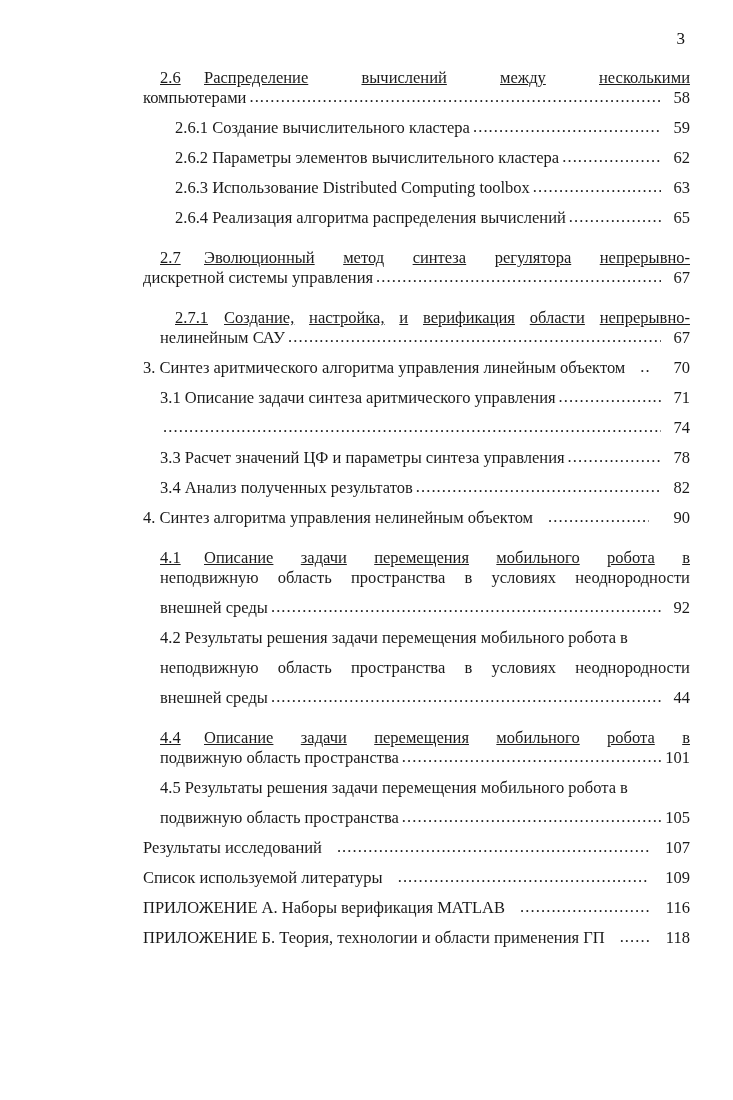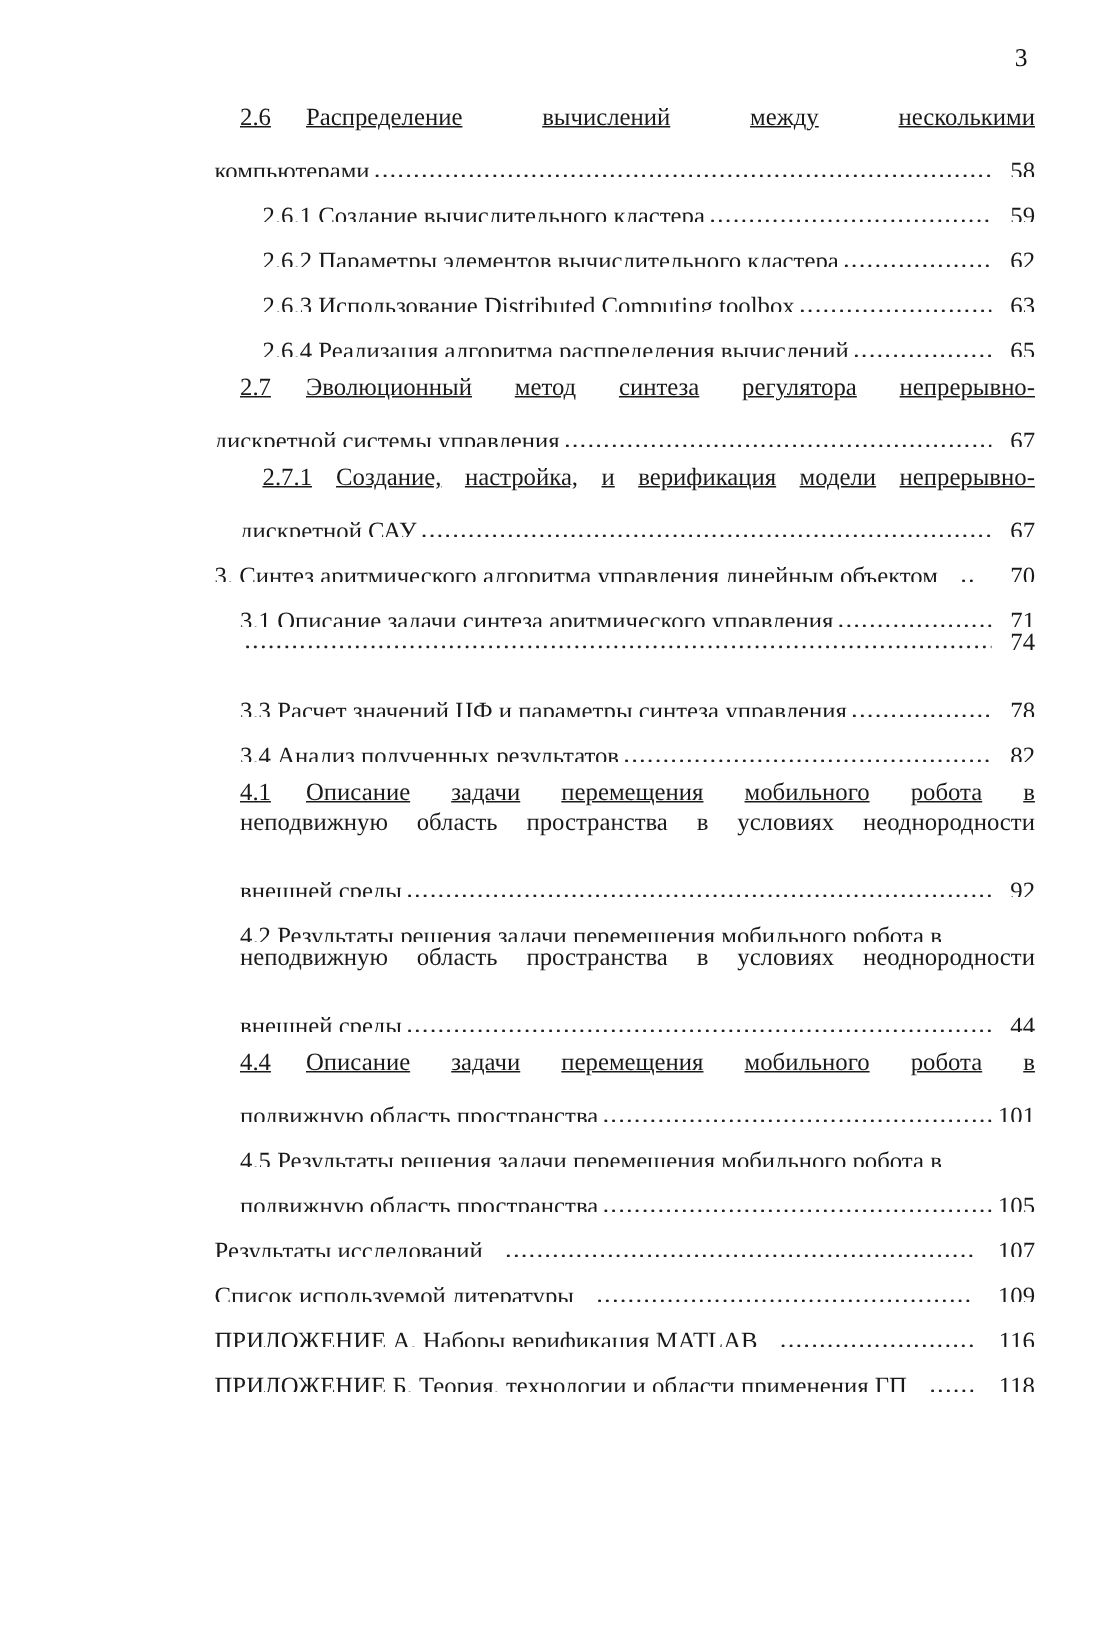--- a/index.html
+++ b/index.html
@@ -59,21 +59,21 @@
   }
 
   
   .ind-0  { padding-left: 0px; gap: 12px;  }   
   .ind-1  { padding-left: 17px; }   
   .ind-2  { padding-left: 32px; }   
   .ind-c  { padding-left: 0px;  }   
   .ind-c2 { padding-left: 17px; }   
 
   
-  .txt { flex: 0 0 auto; margin-top: 16px; }
+  .txt { flex: 0 0 auto; }
 
   
   .num        { flex: 0 0 auto; }
   .num-wide   { display: inline-block; min-width: 44px; }
   .num-wide2  { display: inline-block; min-width: 49px; margin-top: 28px; }
 
   
   .leader {
     flex: 1 1 auto;
     min-width: 6px;
@@ -206,26 +206,26 @@
     </div>
 
     <div class="entry">
       <div class="just ind-2">
         <span class="num num-wide2">2.7.1</span>
         <span class="spread">
           <span>Создание,</span>
           <span>настройка,</span>
           <span>и</span>
           <span>верификация</span>
-          <span>модели</span>
+          <span>области</span>
           <span>непрерывно-</span>
         </span>
       </div>
       <div class="line ind-c2">
-        <span class="txt">дискретной САУ</span>
+        <span class="txt">нелинейным САУ</span>
         <span class="leader"></span>
         <span class="pg">67</span>
       </div>
     </div>
 
     <div class="entry">
       <div class="line ind-0">
         <span class="txt">3. Синтез аритмического алгоритма управления линейным объектом</span>
         <span class="leader"></span>
         <span class="pg">70</span>
@@ -256,20 +256,27 @@
     </div>
 
     <div class="entry">
       <div class="line ind-1">
         <span class="txt">3.4 Анализ полученных результатов</span>
         <span class="leader"></span>
         <span class="pg">82</span>
       </div>
     </div>
 
+    <div class="entry">
+      <div class="line ind-0">
+        <span class="txt">4. Синтез алгоритма управления нелинейным объектом</span>
+        <span class="leader"></span>
+        <span class="pg">90</span>
+      </div>
+    </div>
 
     <div class="entry">
       <div class="just ind-1">
         <span class="num num-wide">4.1</span>
         <span class="spread">
           <span>Описание</span>
           <span>задачи</span>
           <span>перемещения</span>
           <span>мобильного</span>
           <span>робота</span>

